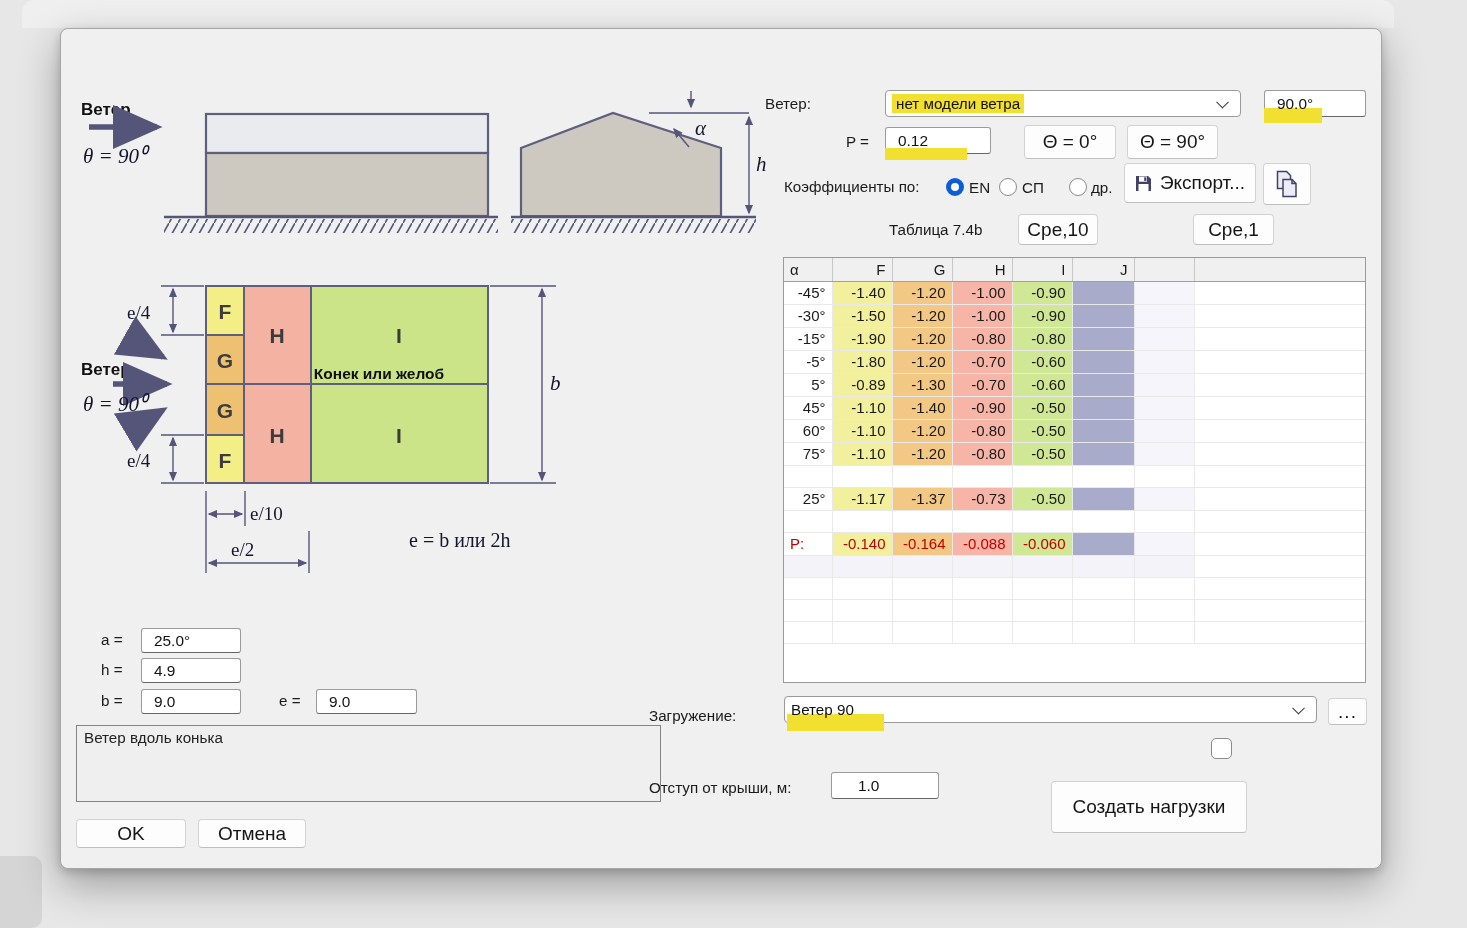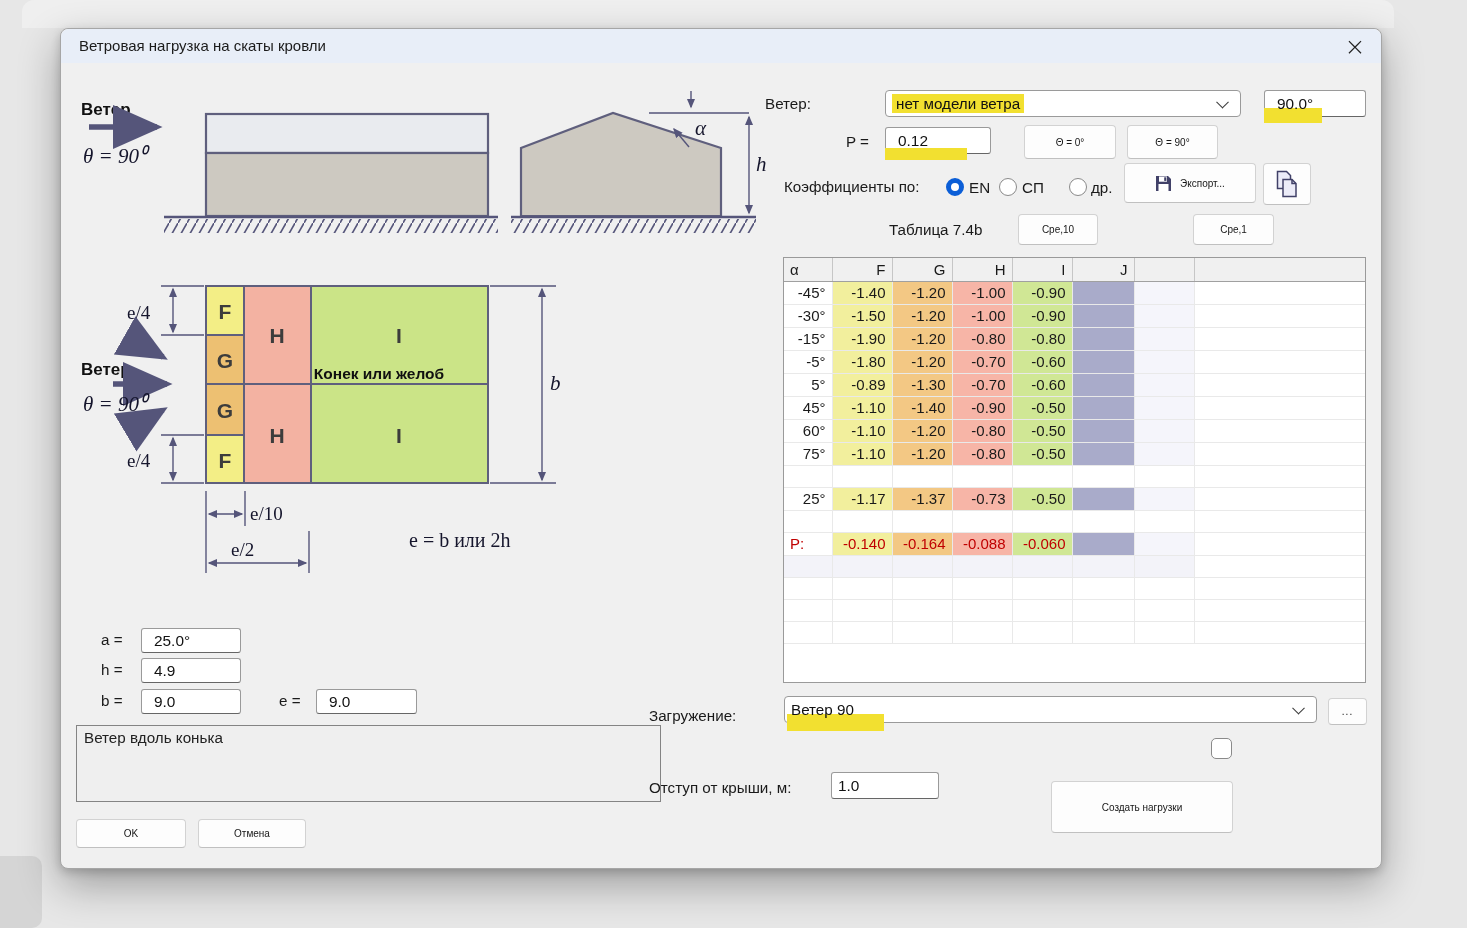--- a/index.html
+++ b/index.html
@@ -24,21 +24,21 @@
   .fake-inp .val{position:relative;z-index:5;white-space:nowrap}
   .combo{position:absolute;background:#fff;border:1px solid #9a9a9a;border-radius:4px;
     display:flex;align-items:center;padding-left:6px;font-size:15.2px;color:#111;cursor:pointer}
   .combo .val{position:relative;z-index:5;white-space:nowrap}
   .chev{position:absolute;right:13px;top:50%;width:9px;height:9px;
     border-right:1.7px solid #3c3c3c;border-bottom:1.7px solid #3c3c3c;transform:translateY(-70%) rotate(45deg)}
   .hl{background:var(--highlight);padding:1px 4px}
   .hl-strip{position:absolute;background:var(--highlight);z-index:4}
 
   .btn{position:absolute;background:#fdfdfd;border:1px solid #d2d2d2;border-bottom-color:#c0c0c0;border-radius:4px;
-    font-family:inherit;font-size:10px;color:#161616;display:flex;align-items:center;justify-content:center;gap:8px;cursor:pointer}
+    font-family:inherit;font-size:19px;color:#161616;display:flex;align-items:center;justify-content:center;gap:8px;cursor:pointer}
   .radio{position:absolute;width:18px;height:18px;border-radius:50%;background:#fff;cursor:pointer;padding:0}
   .radio.sel{border:5.5px solid var(--accent)}
   .radio.unsel{border:1.6px solid #8a8a8a}
   .chk{position:absolute;width:21px;height:21px;border:1px solid #8a8a8a;border-radius:5px;background:#fff;cursor:pointer}
 
   .comment{position:absolute;background:#efefef;border:1px solid #848484;padding:3px 7px;font-size:15.2px;color:#222}
 
   .table-wrap{position:absolute;left:722px;top:228px;width:583px;height:426px;background:#fff;
     border:1px solid #9a9a9a;overflow:hidden}
   .table-wrap table{border-collapse:collapse;table-layout:fixed;width:583px;font-size:15px;color:#1a1a1a}
@@ -64,24 +64,20 @@
   .ridge{font:bold 15.5px "Liberation Sans",sans-serif;fill:#101010;text-anchor:middle}
 </style>
 </head>
 <body>
 
 <div class="stage">
   <div class="parent-top"></div>
   <div class="parent-bottom"></div>
 
   <div class="dialog">
-    <div class="titlebar">
-      <div class="title">Ветровая нагрузка на скаты кровли</div>
-      <button class="close-btn">×</button>
-    </div>
 
     <svg class="diagram" width="720" height="545" viewBox="0 0 720 545">
       <defs>
         <marker id="ah" markerWidth="10" markerHeight="9" refX="8" refY="4" orient="auto-start-reverse">
           <path d="M0,0 L9,4 L0,8 z" style="fill:var(--dim)"></path>
           </marker>
         <marker id="ahs" markerWidth="8" markerHeight="7" refX="6" refY="3" orient="auto-start-reverse">
           <path d="M0,0 L7,3 L0,6 z" style="fill:var(--dim)"></path>
           </marker>
         <pattern id="hatch" width="9" height="16" patternUnits="userSpaceOnUse">
@@ -441,19 +437,19 @@
     <div class="combo" style="left:723px;top:667px;width:533px;height:27px">
       <span class="val">Ветер 90</span>
       <span class="chev"></span>
     </div>
     <div class="hl-strip" style="left:726px;top:685px;width:97px;height:17px"></div>
     <button class="btn" style="left:1267px;top:669px;width:39px;height:27px;letter-spacing:1px">...</button>
 
     <button class="chk" style="left:1150px;top:709px"></button>
 
     <div class="lbl" style="left:588px;top:750px">Отступ от крыши, м:</div>
-    <div class="fake-inp" style="left:770px;top:743px;width:108px;height:27px;padding-left:6px">
+    <div class="fake-inp" style="left:770px;top:743px;width:108px;height:27px;padding-left:26px">
       <span class="val">1.0</span>
       </div>
 
-    <button class="btn" style="left:990px;top:752px;width:182px;height:52px">Создать нагрузки</button>
+    <button class="btn" style="left:990px;top:752px;width:196px;height:52px">Создать нагрузки</button>
   </div>
 </div>
 
 </body></html>

